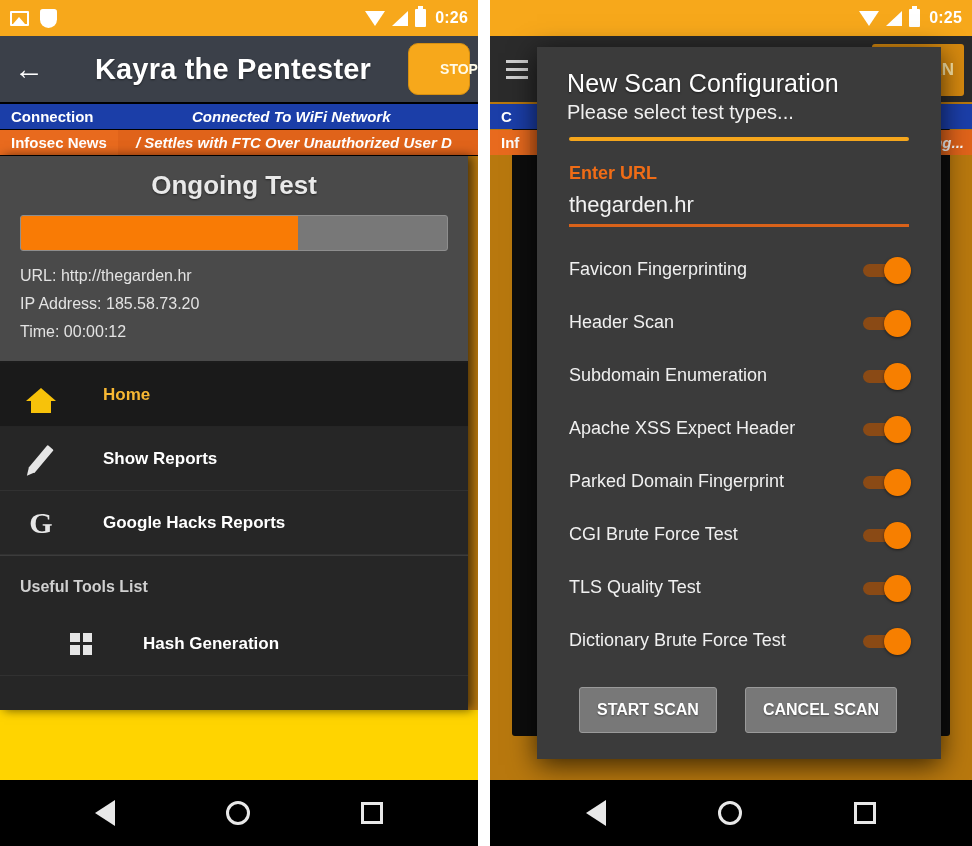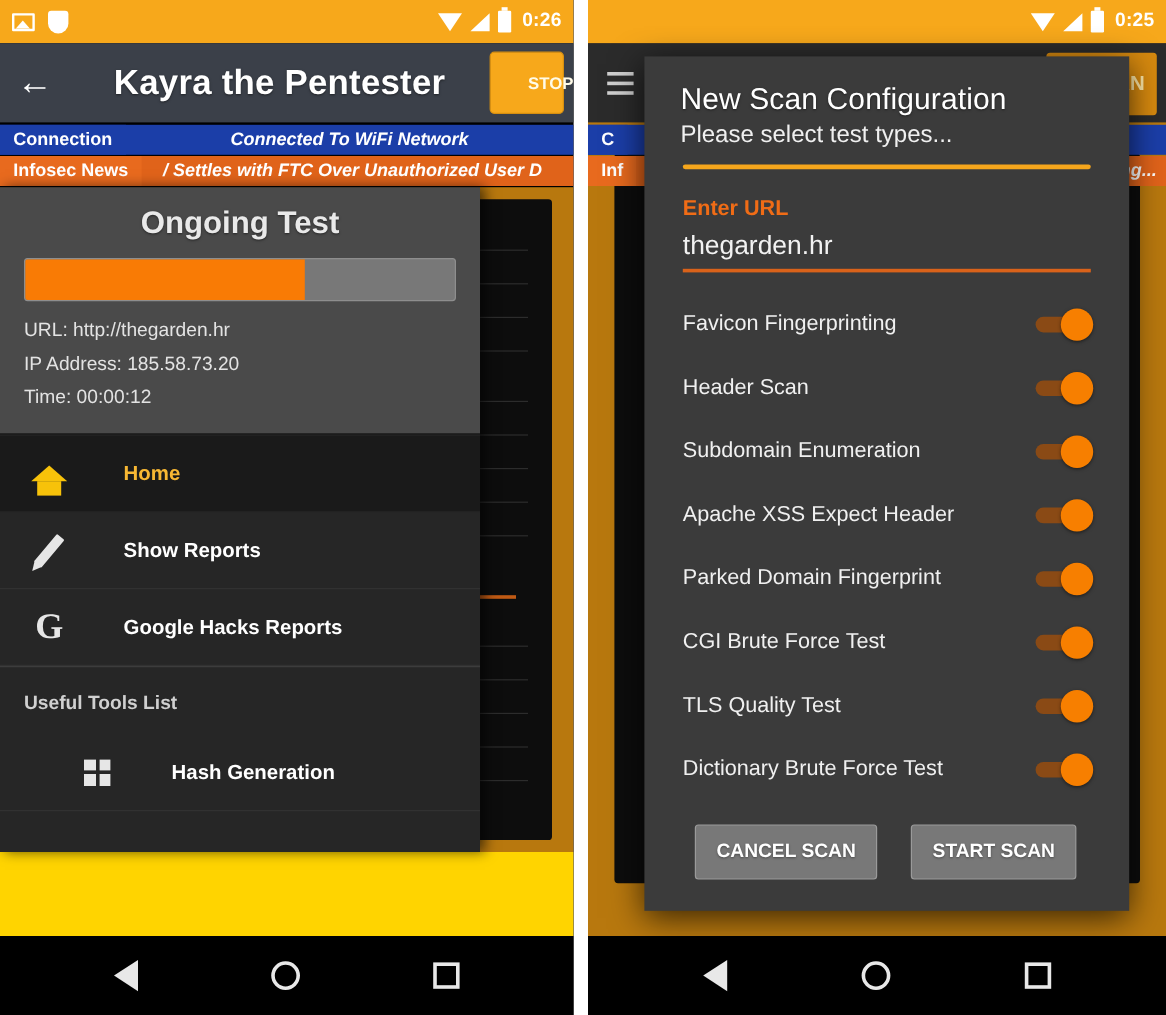--- a/index.html
+++ b/index.html
@@ -88,21 +88,21 @@
     display: flex; align-items: center; justify-content: center;
     color: #fff; font-size: 30px; line-height: 1;
   }
   .app-title {
     flex: 1; color: #ffffff; font-size: 29px; font-weight: bold;
     text-align: center; letter-spacing: .2px;
     text-shadow: 0 1px 2px rgba(0,0,0,.5);
   }
   .stop-btn {
     width: 62px; height: 52px; margin-right: 8px;
-    background: #f7a81b; border: 1px solid #d78f10; border-radius: 4px;
+    background: #f7a81b; border: 1px solid #d78f10; border-radius: 10px;
     color: #fffbe8; font-size: 14px; font-weight: bold;
     display: flex; align-items: center; justify-content: center; padding-left: 40px;
   }
 
   
   .ticker { position: absolute; left: 0; right: 0; height: 25px; display: flex; }
   .ticker.connection { top: 104px; background: #1b3ea8; }
   .ticker.news       { top: 130px; background: #e0631a; }
   .ticker .tag {
     color: #fff; font-size: 15px; font-weight: bold; font-style: normal;
@@ -162,21 +162,21 @@
   }
   .nav-home {
     width: 24px; height: 24px; border: 3px solid #e8e8e8; border-radius: 50%;
   }
   .nav-recent {
     width: 22px; height: 22px; border: 3px solid #e8e8e8;
   }
 
   
   .drawer {
-    position: absolute; top: 156px; left: 0; width: 400px; bottom: 136px;
+    position: absolute; top: 156px; left: 0; width: 468px; bottom: 136px;
     background: #262626;
     box-shadow: 4px 0 10px rgba(0,0,0,.6);
     overflow: hidden;
   }
   .drawer-head {
     background: #4a4a4a; padding: 14px 20px 20px 20px;
     border-bottom: 2px solid #1c1c1c;
   }
   .drawer-head h2 {
     color: #e9e9e9; font-size: 26px; font-weight: bold;
@@ -532,22 +532,22 @@
           <div class="toggle-row">
             <div class="t-label">Dictionary Brute Force Test</div>
             <div class="switch">
               <span class="track"></span>
               <span class="knob"></span>
             </div>
           </div>
         </div>
 
       <div class="dialog-actions">
+        <div class="dlg-btn">START SCAN</div>
         <div class="dlg-btn">CANCEL SCAN</div>
-        <div class="dlg-btn">START SCAN</div>
       </div>
     </div>
 
     <div class="navbar">
       <span class="nav-back"></span>
       <span class="nav-home"></span>
       <span class="nav-recent"></span>
     </div>
   </div>
 </div>

